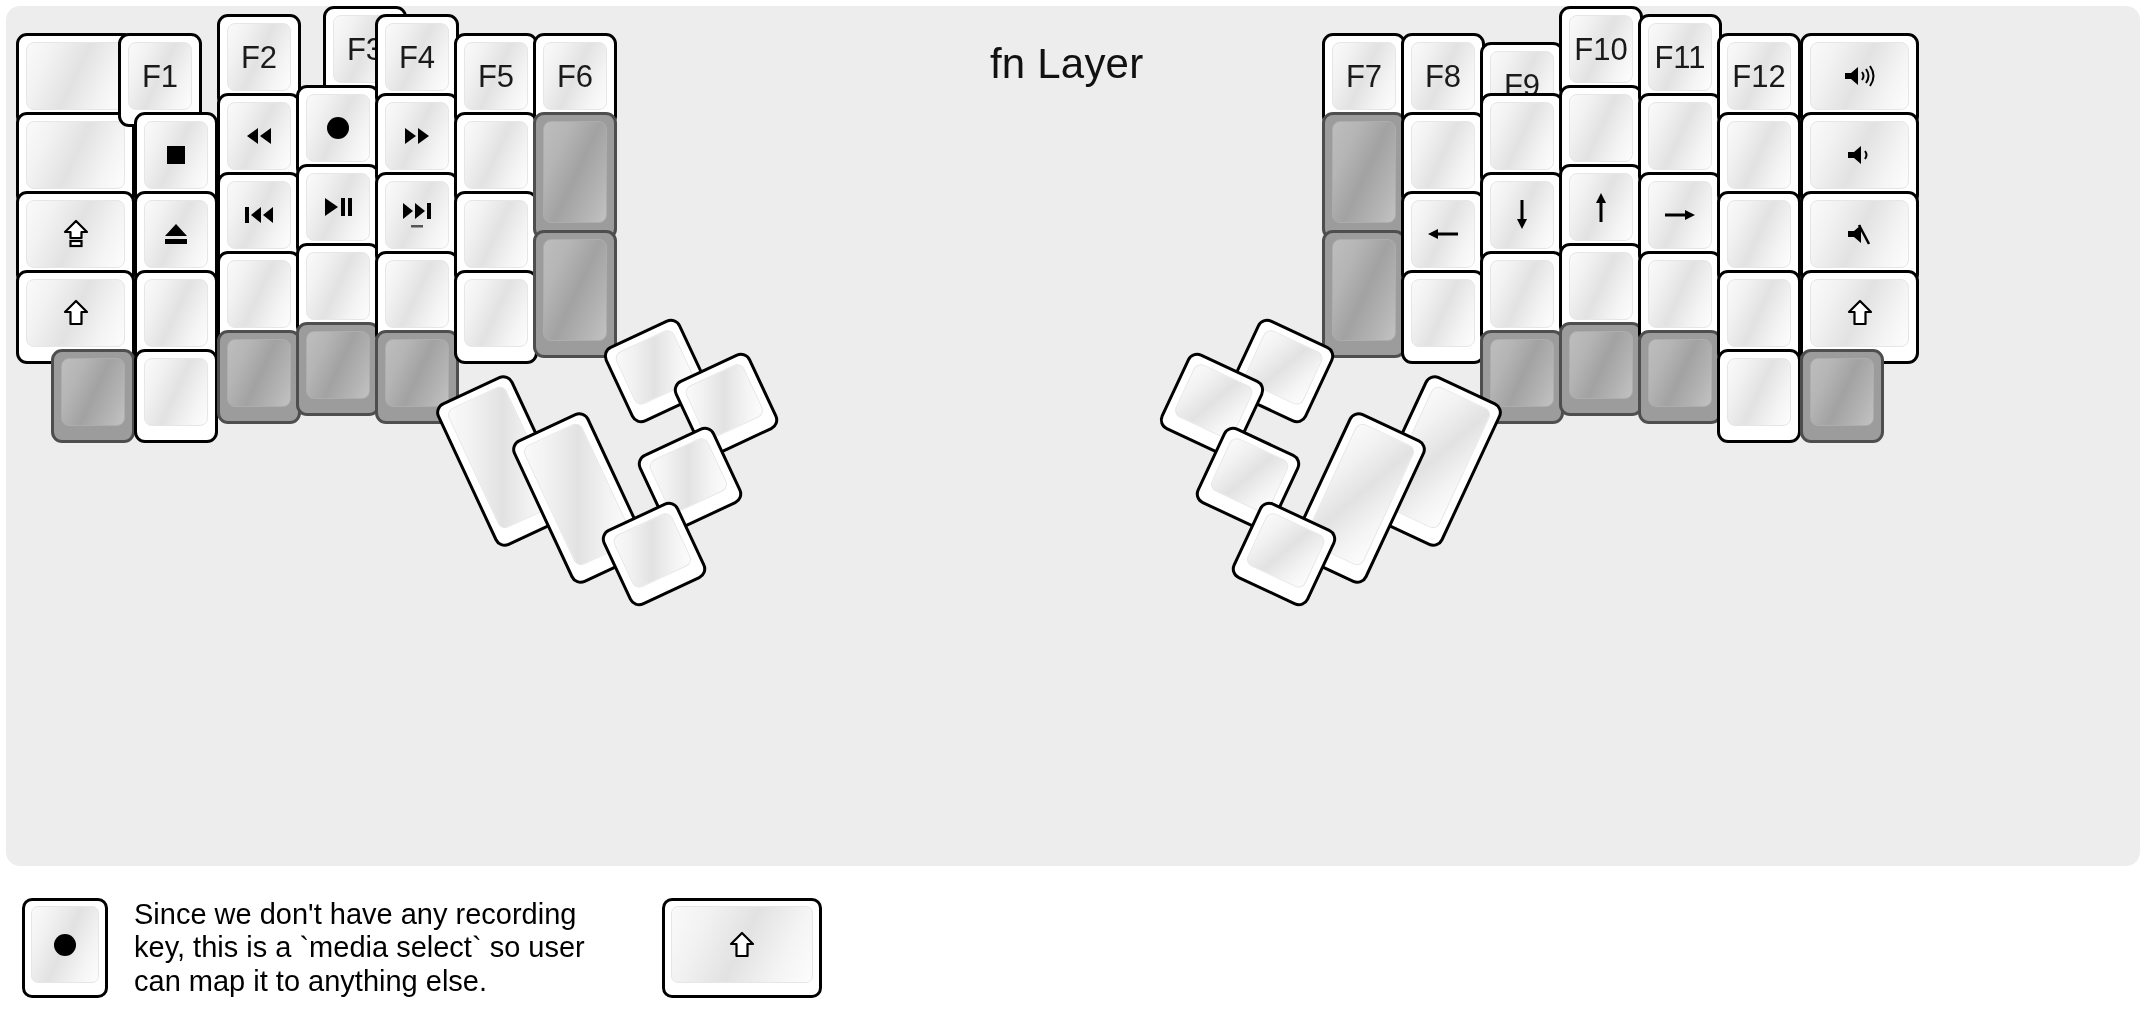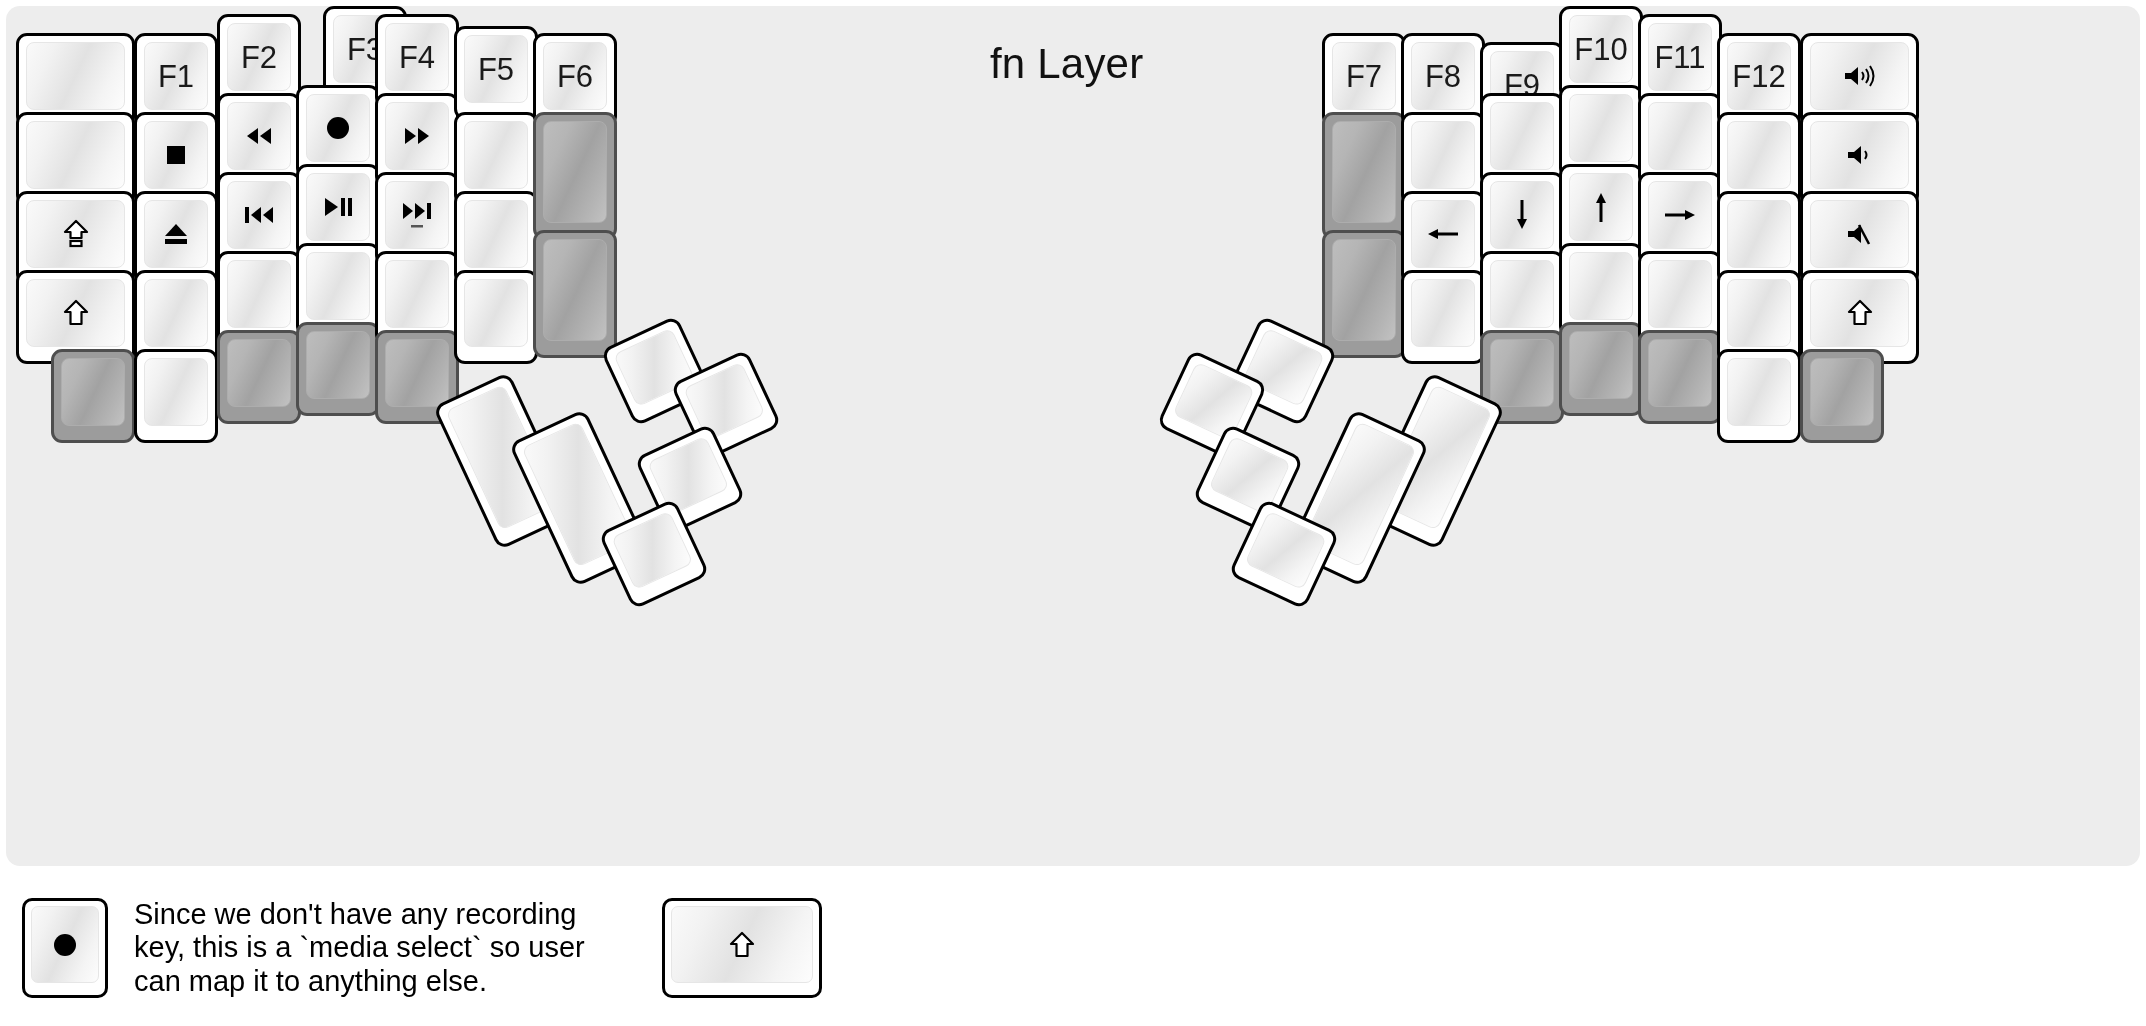--- a/index.html
+++ b/index.html
@@ -146,21 +146,21 @@
         <svg width="26" height="28" viewBox="0 0 26 28">
             <path d="M13 2 L24 13 L18.5 13 L18.5 25 L7.5 25 L7.5 13 L2 13 Z" fill="#fff" stroke="#000" stroke-width="2.2" stroke-linejoin="round"></path>
           </svg>
       </span>
     </div>
   </div>
   <div class="key trans" style="left:51px; top:349px; width:84px; height:94px;">
       <div class="cap"></div>
     </div>
 
-  <div class="key" style="left:134px; top:33px;  width:84px; height:94px;">
+  <div class="key" style="left:118px; top:33px;  width:84px; height:94px;">
       <div class="cap">
         <span class="legend-txt">F1</span>
       </div>
     </div>
   <div class="key" style="left:134px; top:112px; width:84px; height:94px;">
     <div class="cap">
       <span class="glyph">
           <svg width="22" height="22" viewBox="0 0 22 22">
             <rect x="2" y="2" width="18" height="18" fill="#000"></rect>
           </svg>
@@ -276,21 +276,21 @@
         </span>
     </div>
   </div>
   <div class="key" style="left:375px; top:251px; width:84px; height:94px;">
       <div class="cap"></div>
     </div>
   <div class="key trans" style="left:375px; top:330px; width:84px; height:94px;">
       <div class="cap"></div>
     </div>
 
-  <div class="key" style="left:454px; top:26px;  width:84px; height:94px;padding-left:20px;">
+  <div class="key" style="left:454px; top:33px;  width:84px; height:94px;padding-left:20px;">
       <div class="cap">
         <span class="legend-txt">F5</span>
       </div>
     </div>
   <div class="key" style="left:454px; top:112px; width:84px; height:94px;">
       <div class="cap"></div>
     </div>
   <div class="key" style="left:454px; top:191px; width:84px; height:94px;">
       <div class="cap"></div>
     </div>

